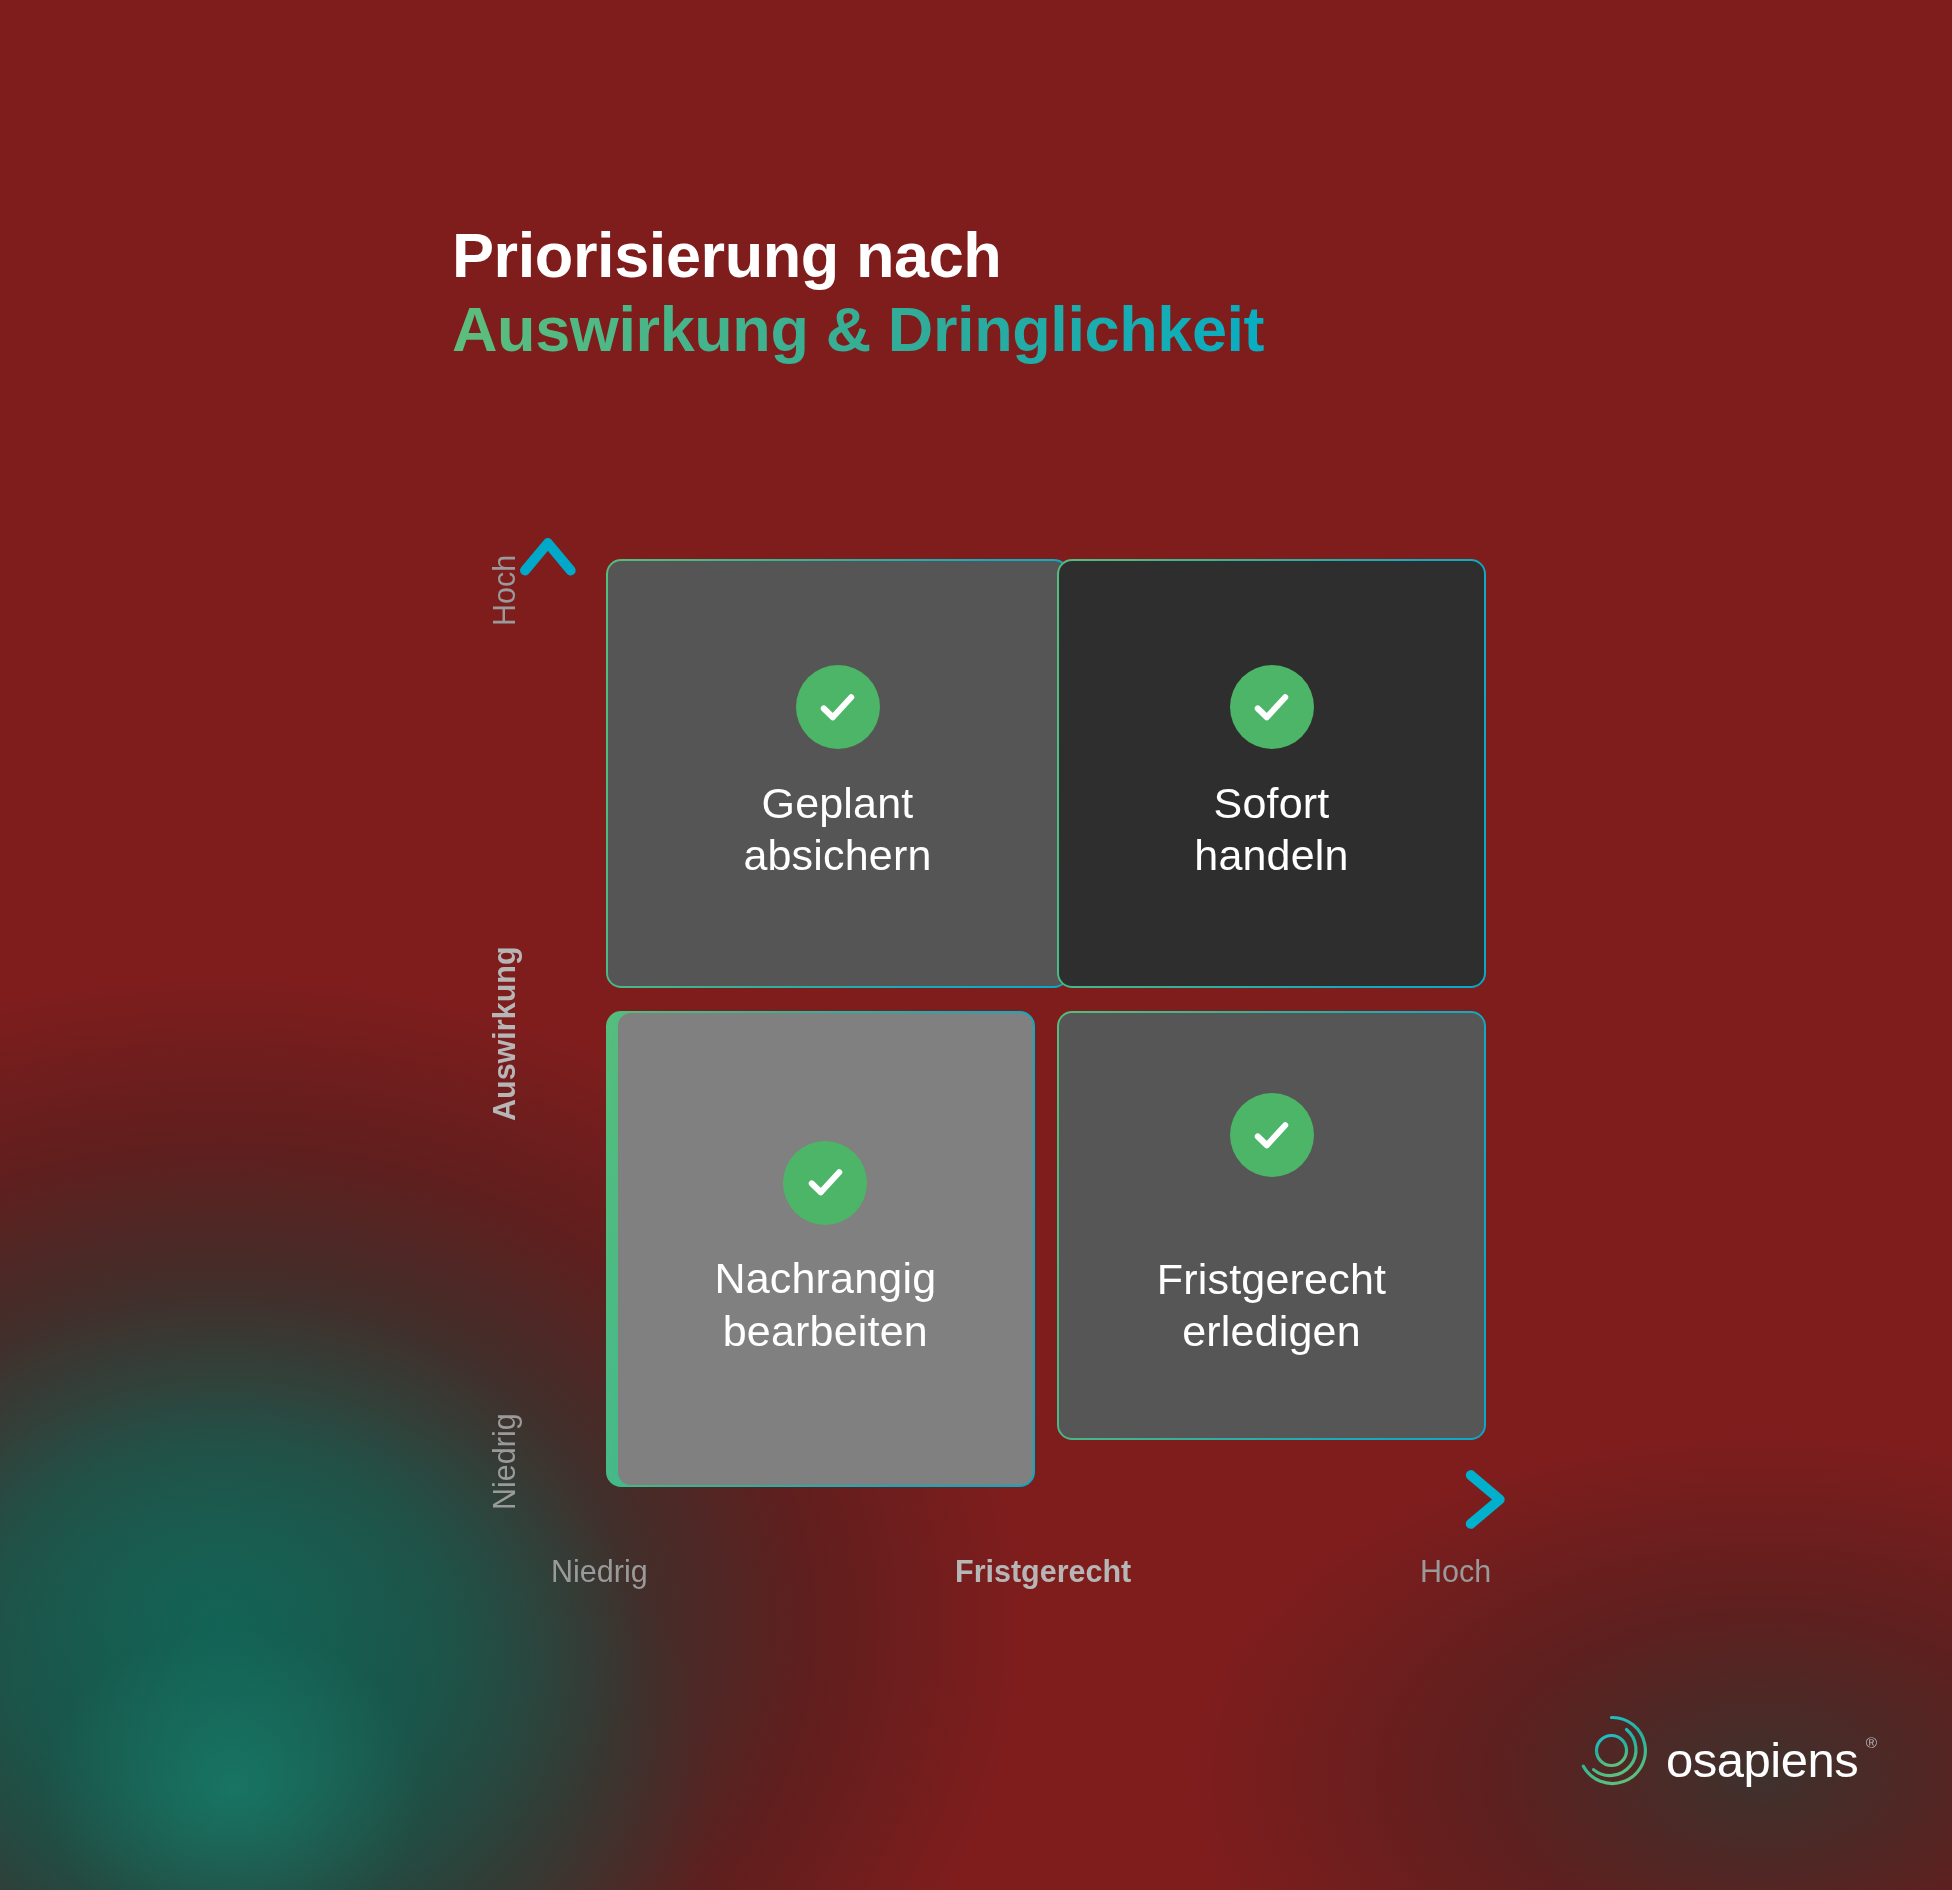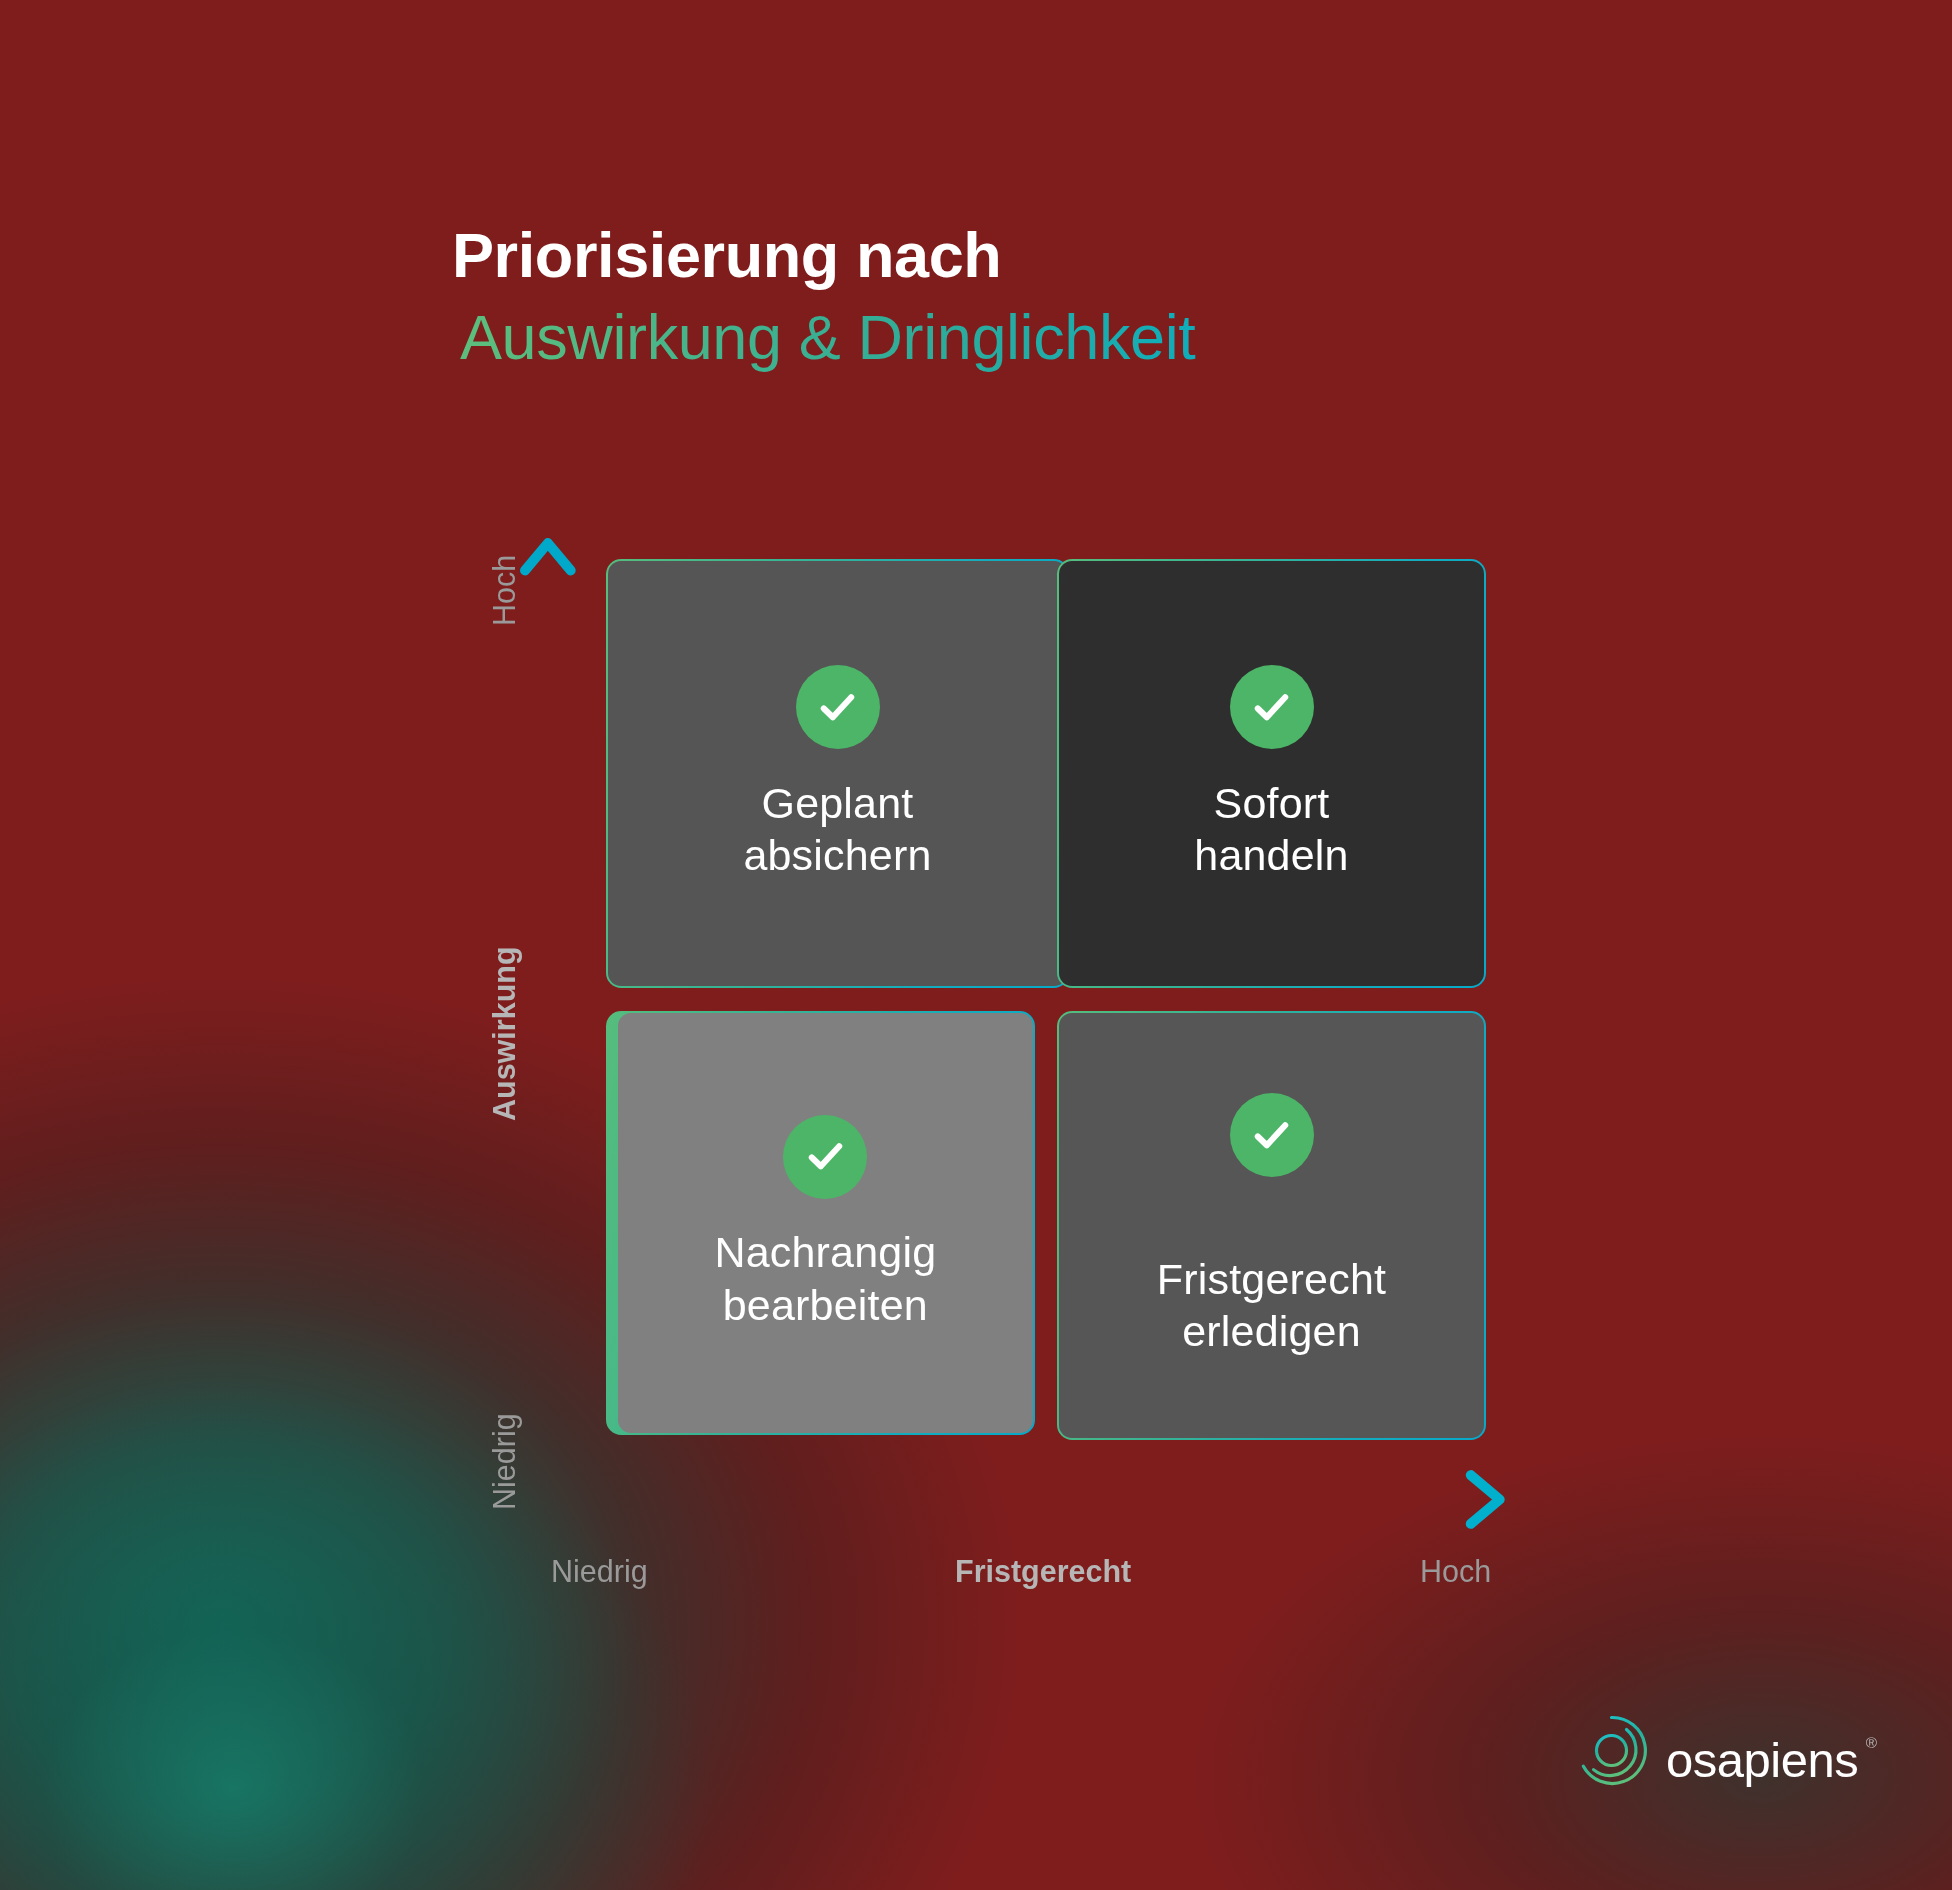--- a/index.html
+++ b/index.html
@@ -68,24 +68,24 @@
     font-size: 63px;
     font-weight: 700;
     letter-spacing: -0.4px;
     color: #ffffff;
     line-height: 1.18;
     margin: 0;
     white-space: nowrap;
   }
   .title-line2 {
     font-size: 63px;
-    font-weight: 400;
+    font-weight: 700;
     letter-spacing: -0.4px;
     line-height: 1.18;
-    margin: 8px;
+    margin: 0;
     white-space: nowrap;
     background: linear-gradient(90deg, #5dbe7c 0%, #2eab9a 42%, #06aec4 72%, #00a9c9 100%);
     -webkit-background-clip: text;
     background-clip: text;
     color: transparent;
     -webkit-text-fill-color: transparent;
   }
 
   
   .matrix {
@@ -248,21 +248,21 @@
       <div class="check">
         <svg width="47" height="47" viewBox="0 0 24 24">
           <path d="M5 12.5 L9.6 17 L19 6.8" stroke="#ffffff" stroke-width="3.1" fill="none" stroke-linecap="round" stroke-linejoin="round"></path>
         </svg>
       </div>
       <div class="quad-label">Sofort
 handeln</div>
     </div>
   </div>
 
-  <div class="quad" style="left:606px; top:1011px; width:429px; height:424px;padding-left:12px;">
+  <div class="quad" style="left:606px; top:1011px; width:429px; height:476px;padding-left:12px;">
     <div class="quad-inner" style="background:#808080;">
       <div class="check">
         <svg width="47" height="47" viewBox="0 0 24 24">
           <path d="M5 12.5 L9.6 17 L19 6.8" stroke="#ffffff" stroke-width="3.1" fill="none" stroke-linecap="round" stroke-linejoin="round"></path>
         </svg>
       </div>
       <div class="quad-label">Nachrangig
 bearbeiten</div>
     </div>
   </div>

